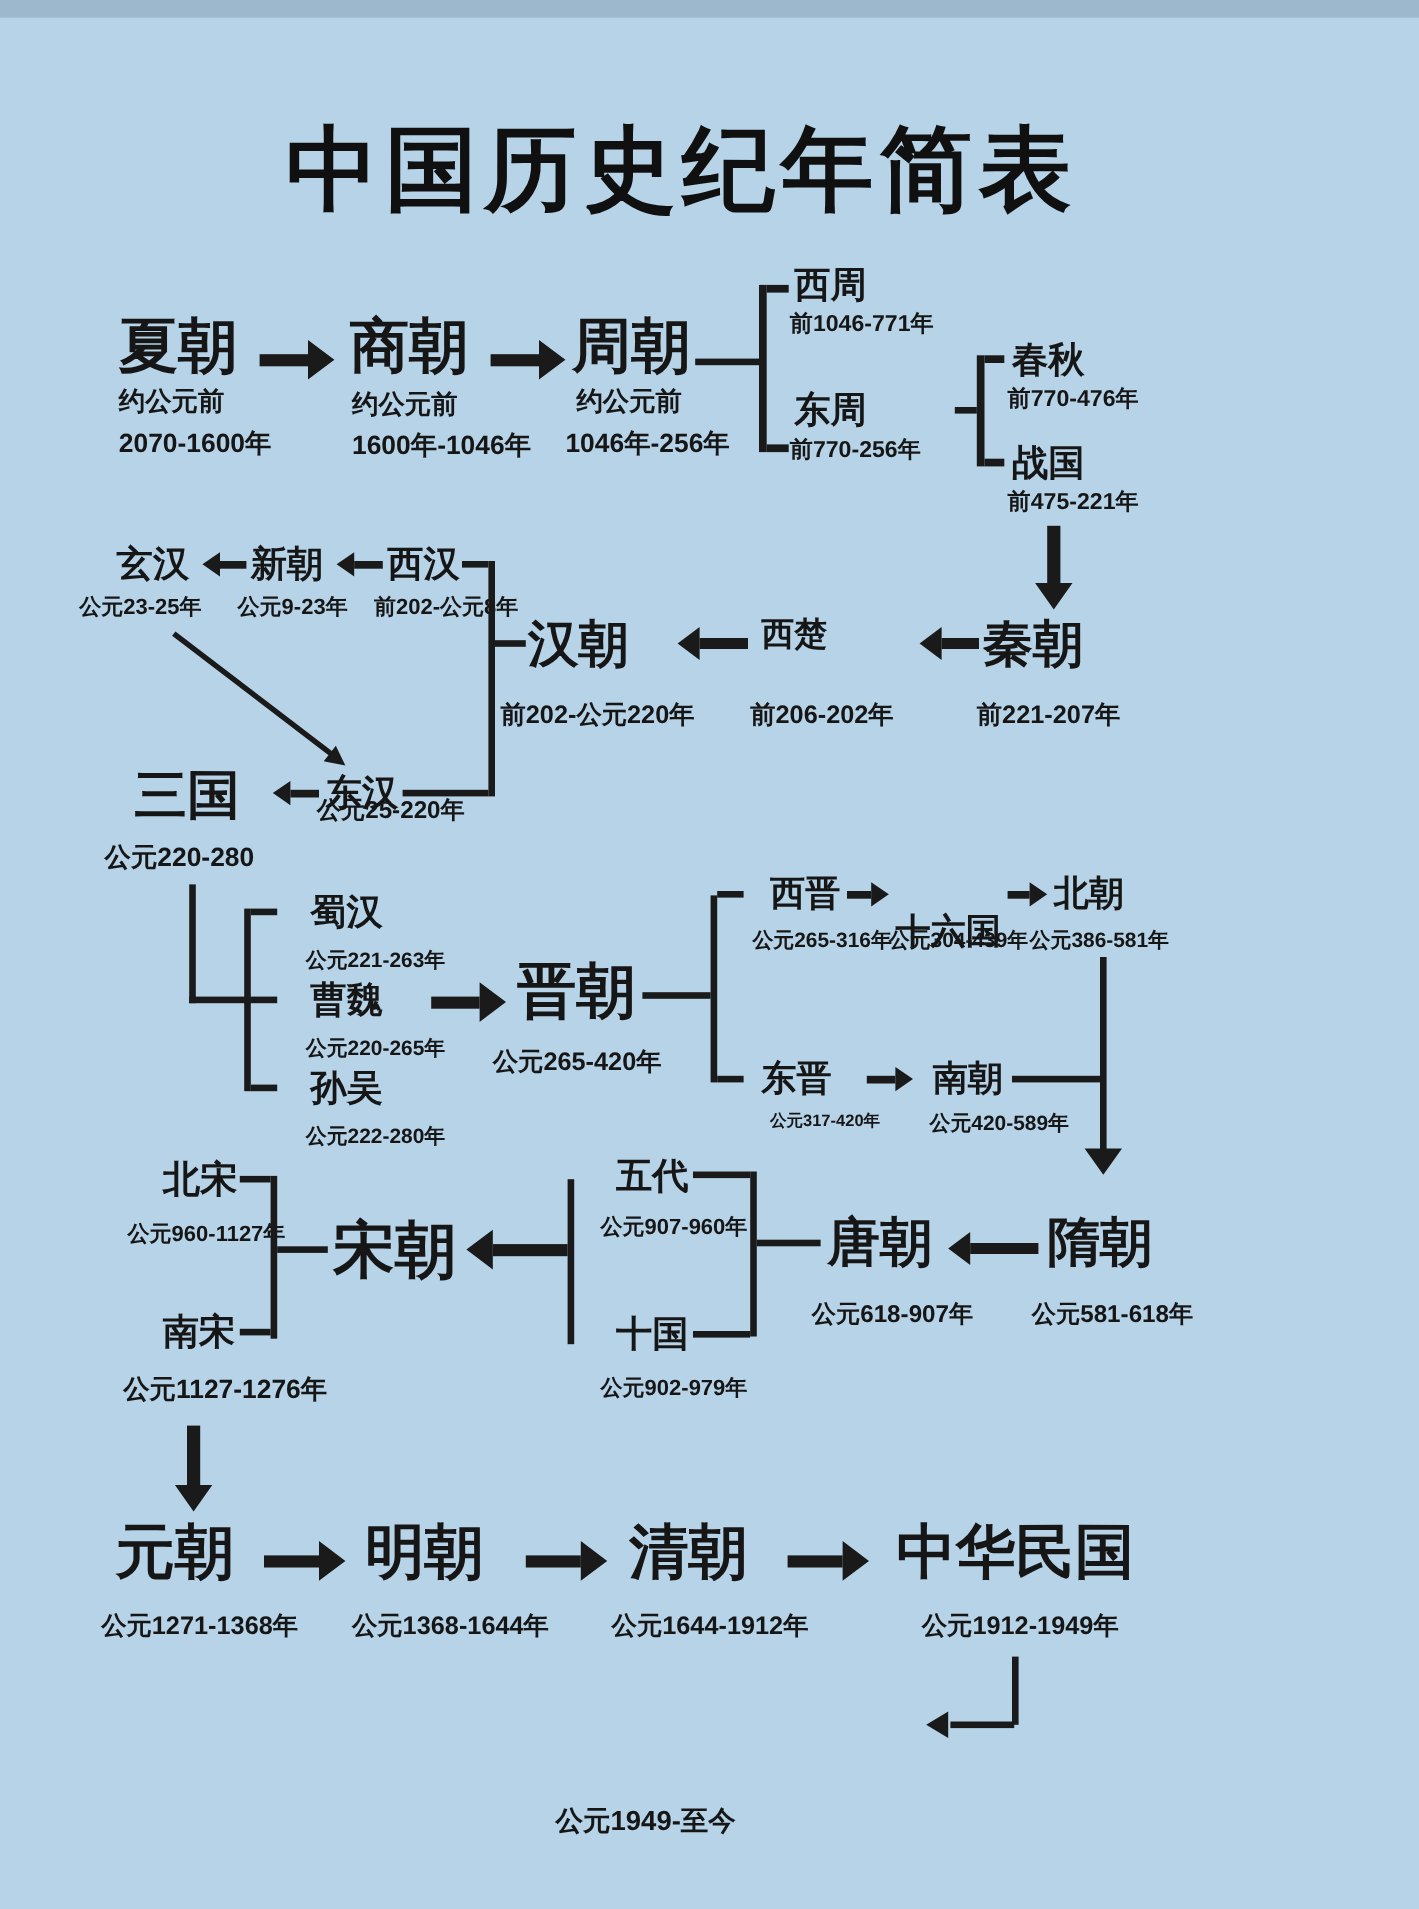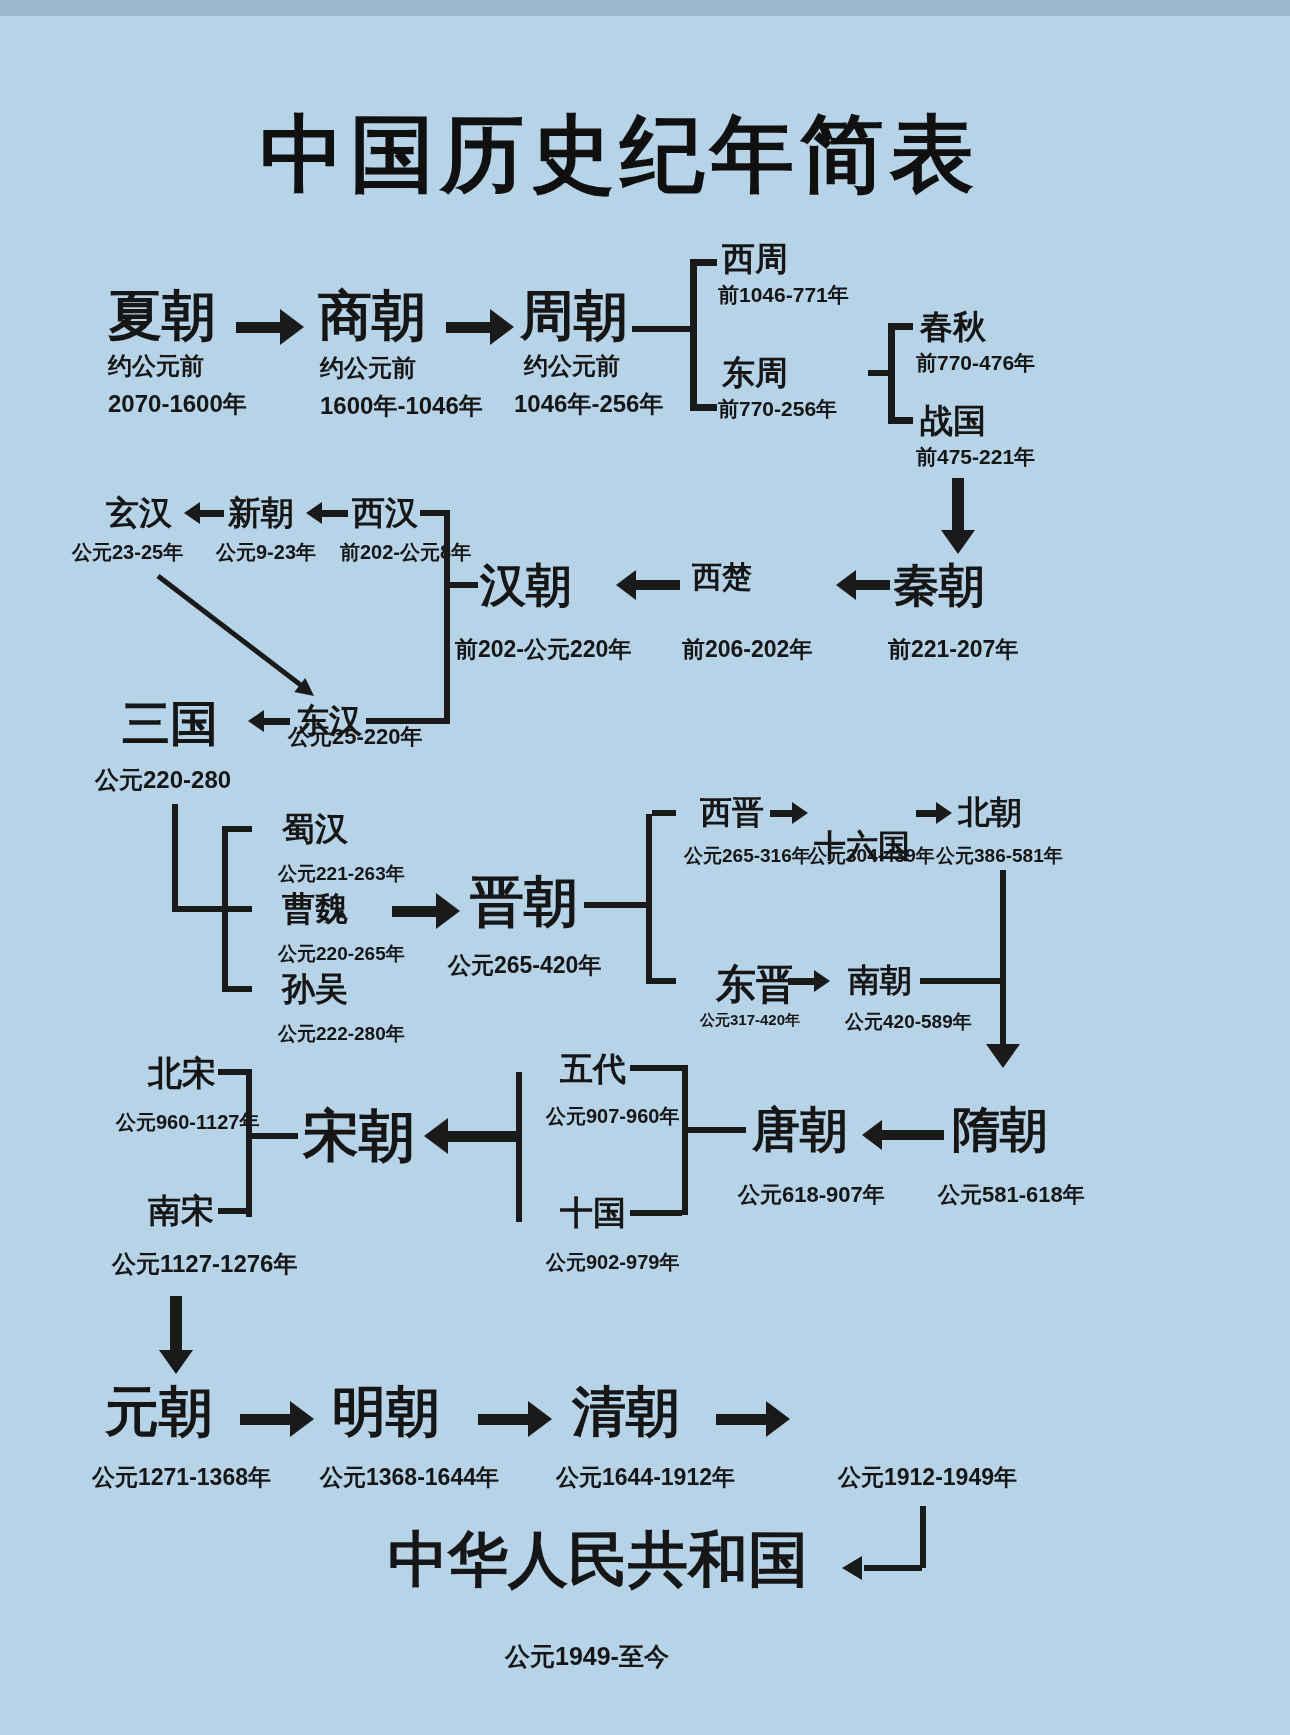--- a/index.html
+++ b/index.html
@@ -149,21 +149,21 @@
   <div class="tri tr-rs" style="left:792px;top:786px"></div>
   <div class="t" style="left:814px;top:814px;font-size:32px">十六国</div>
   <div class="h" style="left:916px;top:794px;width:20px;height:7px"></div>
   <div class="tri tr-rs" style="left:936px;top:786px"></div>
   <div class="t" style="left:958px;top:780px;font-size:32px">北朝</div>
 
   <div class="t" style="left:684px;top:830px;font-size:19px">公元265-316年</div>
   <div class="t" style="left:808px;top:830px;font-size:19px">公元304-439年</div>
   <div class="t" style="left:936px;top:830px;font-size:19px">公元386-581年</div>
 
-  <div class="t" style="left:716px;top:948px;font-size:40px">东晋</div>
+  <div class="t" style="left:692px;top:948px;font-size:32px">东晋</div>
   <div class="h" style="left:788px;top:962px;width:26px;height:7px"></div>
   <div class="tri tr-rs" style="left:814px;top:954px"></div>
   <div class="t" style="left:848px;top:948px;font-size:32px">南朝</div>
 
   <div class="t" style="left:700px;top:996px;font-size:15px">公元317-420年</div>
   <div class="t" style="left:845px;top:996px;font-size:19px">公元420-589年</div>
 
   <div class="v" style="left:1000px;top:854px;height:176px"></div>
   <div class="h" style="left:920px;top:962px;width:80px"></div>
   <div class="tri tr-d" style="left:986px;top:1028px"></div>
@@ -217,22 +217,22 @@
 
   <div class="h" style="left:478px;top:1398px;width:50px;height:11px"></div>
   <div class="tri tr-r" style="left:528px;top:1385px"></div>
 
   <div class="t" style="left:572px;top:1368px;font-size:54px">清朝</div>
   <div class="t" style="left:556px;top:1450px;font-size:23px">公元1644-1912年</div>
 
   <div class="h" style="left:716px;top:1398px;width:50px;height:11px"></div>
   <div class="tri tr-r" style="left:766px;top:1385px"></div>
 
+  <div class="t" style="left:815px;top:1368px;font-size:54px">中华民国</div>
   <div class="t" style="left:838px;top:1450px;font-size:23px">公元1912-1949年</div>
 
   <div class="v" style="left:920px;top:1490px;height:62px"></div>
   <div class="h" style="left:864px;top:1549px;width:58px"></div>
   <div class="tri tr-lxs" style="left:842px;top:1540px"></div>
 
-  <div class="t" style="left:388px;top:1514px;font-size:60px">中华人民共和国</div>
   <div class="t" style="left:505px;top:1628px;font-size:25px">公元1949-至今</div>
 
 </div>
 
 </body></html>

